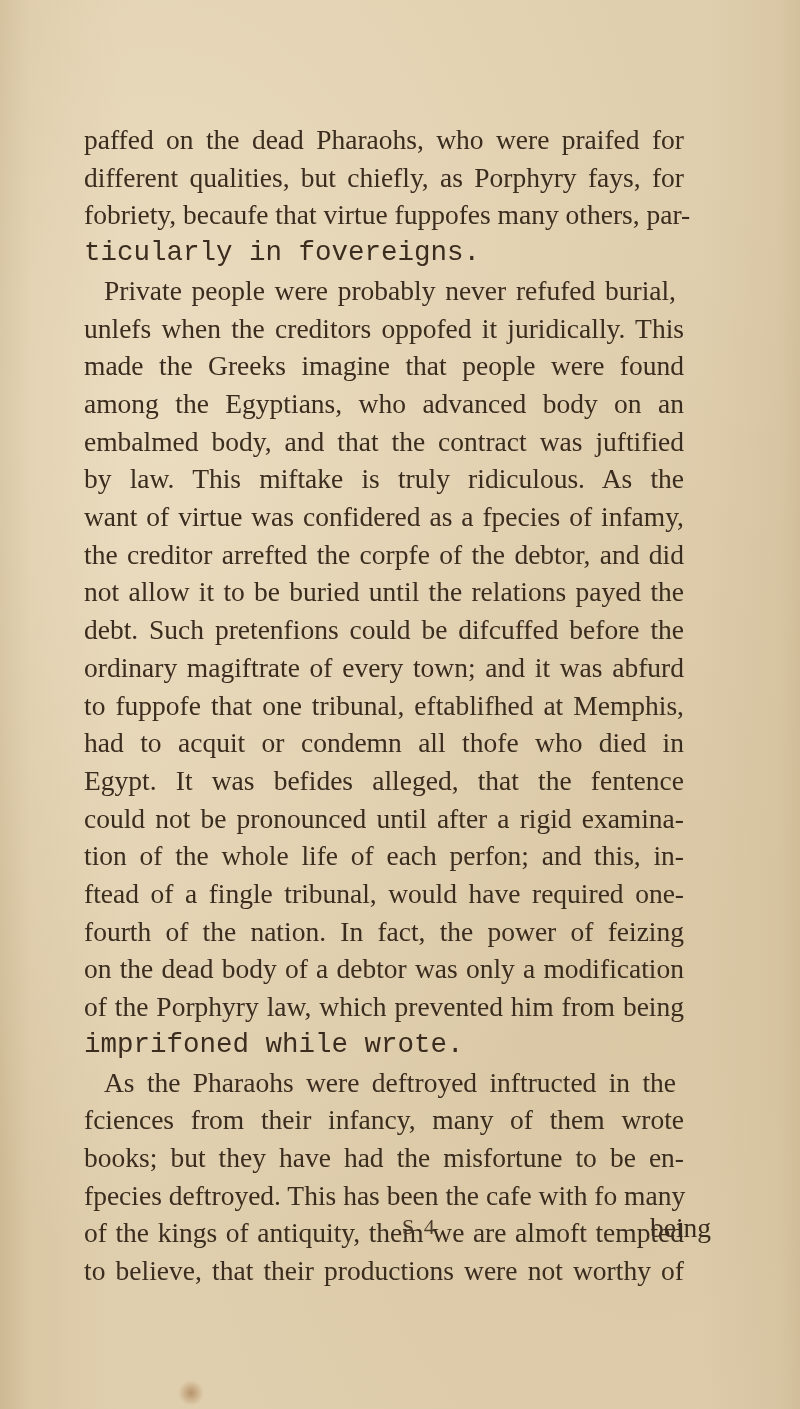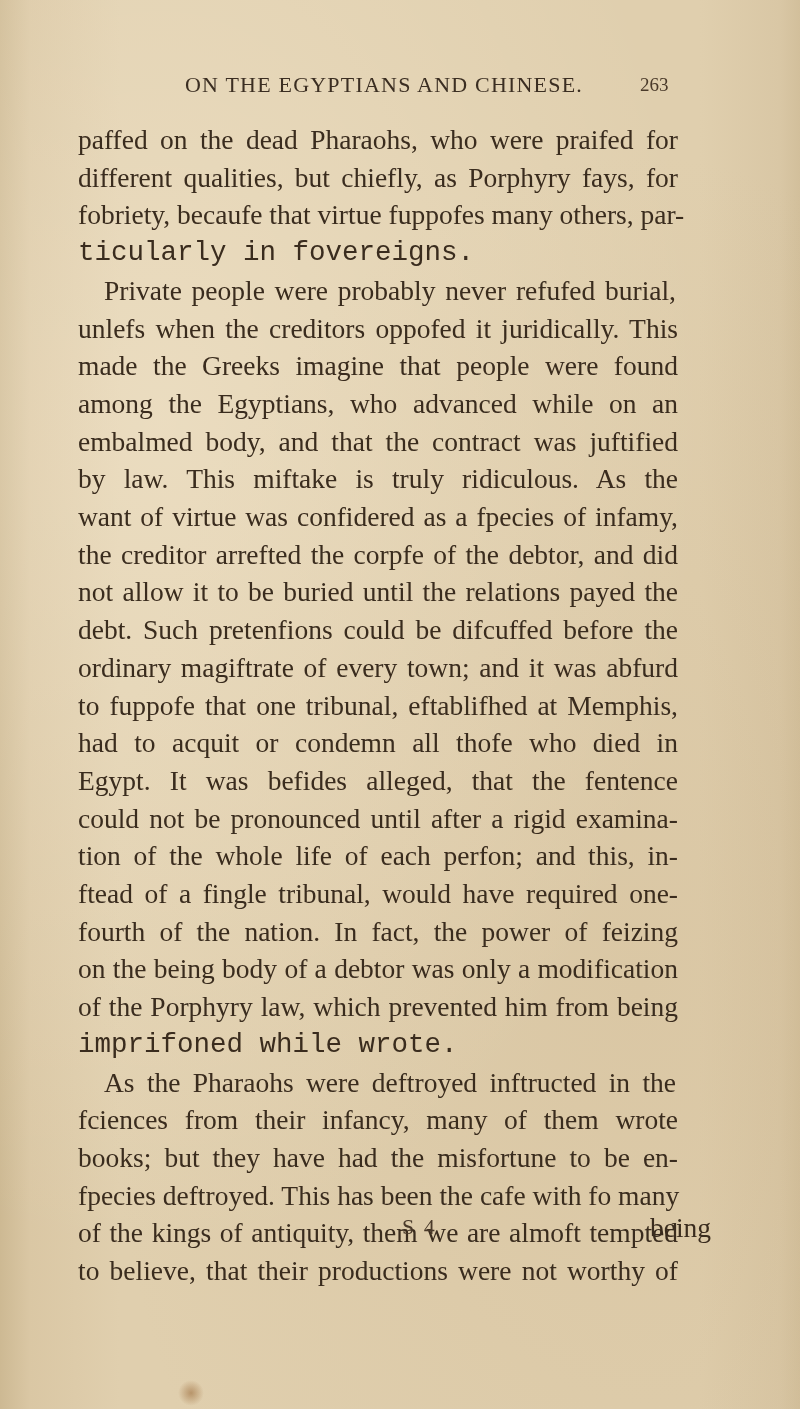--- a/index.html
+++ b/index.html
@@ -25,21 +25,21 @@
       white-space: nowrap;
     }
     .folio {
       position: absolute; left: 640px; top: 2px;
       font-size: 19px; color: #4a3a2a;
     }
     .body-text {
       position: absolute; left: 76px; top: 122px; width: 600px;
     }
     .line {
-      position: absolute; left: 2px; height: 36px;
+      position: absolute; left: 8px; height: 36px;
       font-size: 27.5px; line-height: 36px; white-space: nowrap;
       text-align: justify; text-align-last: justify;
       width: 600px;
     }
     .line.indent { left: 28px; width: 572px; }
     .line.last { text-align-last: left; font-family: Liberation Mono, monospace; }
     .footer {
       position: absolute; left: 0; top: 1214px; width: 800px; height: 36px; margin-left: 36px;
     }
     .signature {
@@ -51,50 +51,46 @@
     .stain {
       position: absolute; left: 178px; top: 1380px; width: 26px; height: 26px; border-radius: 50%;
       background: radial-gradient(circle, rgba(150,100,50,0.55), rgba(150,100,50,0) 70%);
     }
   </style>
 </head>
 <body>
 
 <div class="page">
 
-  <div class="header">
-    <span class="running-head">ON THE EGYPTIANS AND CHINESE.</span>
-    <span class="folio">263</span>
-  </div>
 
   <div class="body-text">
     <div class="line" style="top:0px">paffed on the dead Pharaohs, who were praifed for</div>
     <div class="line" style="top:37.7px">different qualities, but chiefly, as Porphyry fays, for</div>
     <div class="line" style="top:75.4px">fobriety, becaufe that virtue fuppofes many others, par-</div>
     <div class="line last" style="top:113.1px">ticularly in fovereigns.</div>
 
     <div class="line indent" style="top:150.8px">Private people were probably never refufed burial,</div>
     <div class="line" style="top:188.5px">unlefs when the creditors oppofed it juridically. This</div>
     <div class="line" style="top:226.2px">made the Greeks imagine that people were found</div>
-    <div class="line" style="top:263.9px">among the Egyptians, who advanced while on an</div>
+    <div class="line" style="top:263.9px">among the Egyptians, who advanced body on an</div>
     <div class="line" style="top:301.6px">embalmed body, and that the contract was juftified</div>
     <div class="line" style="top:339.3px">by law. This miftake is truly ridiculous. As the</div>
     <div class="line" style="top:377px">want of virtue was confidered as a fpecies of infamy,</div>
     <div class="line" style="top:414.7px">the creditor arrefted the corpfe of the debtor, and did</div>
     <div class="line" style="top:452.4px">not allow it to be buried until the relations payed the</div>
     <div class="line" style="top:490.1px">debt. Such pretenfions could be difcuffed before the</div>
     <div class="line" style="top:527.8px">ordinary magiftrate of every town; and it was abfurd</div>
     <div class="line" style="top:565.5px">to fuppofe that one tribunal, eftablifhed at Memphis,</div>
     <div class="line" style="top:603.2px">had to acquit or condemn all thofe who died in</div>
     <div class="line" style="top:640.9px">Egypt. It was befides alleged, that the fentence</div>
     <div class="line" style="top:678.6px">could not be pronounced until after a rigid examina-</div>
     <div class="line" style="top:716.3px">tion of the whole life of each perfon; and this, in-</div>
     <div class="line" style="top:754px">ftead of a fingle tribunal, would have required one-</div>
     <div class="line" style="top:791.7px">fourth of the nation. In fact, the power of feizing</div>
-    <div class="line" style="top:829.4px">on the being body of a debtor was only a modification</div>
+    <div class="line" style="top:829.4px">on the dead body of a debtor was only a modification</div>
     <div class="line" style="top:867.1px">of the Porphyry law, which prevented him from being</div>
     <div class="line last" style="top:904.8px">imprifoned while wrote.</div>
 
     <div class="line indent" style="top:942.5px">As the Pharaohs were deftroyed inftructed in the</div>
     <div class="line" style="top:980.2px">fciences from their infancy, many of them wrote</div>
     <div class="line" style="top:1017.9px">books; but they have had the misfortune to be en-</div>
     <div class="line" style="top:1055.6px">fpecies deftroyed. This has been the cafe with fo many</div>
     <div class="line" style="top:1093.3px">of the kings of antiquity, them we are almoft tempted</div>
     <div class="line" style="top:1131px">to believe, that their productions were not worthy of</div>
   </div>

